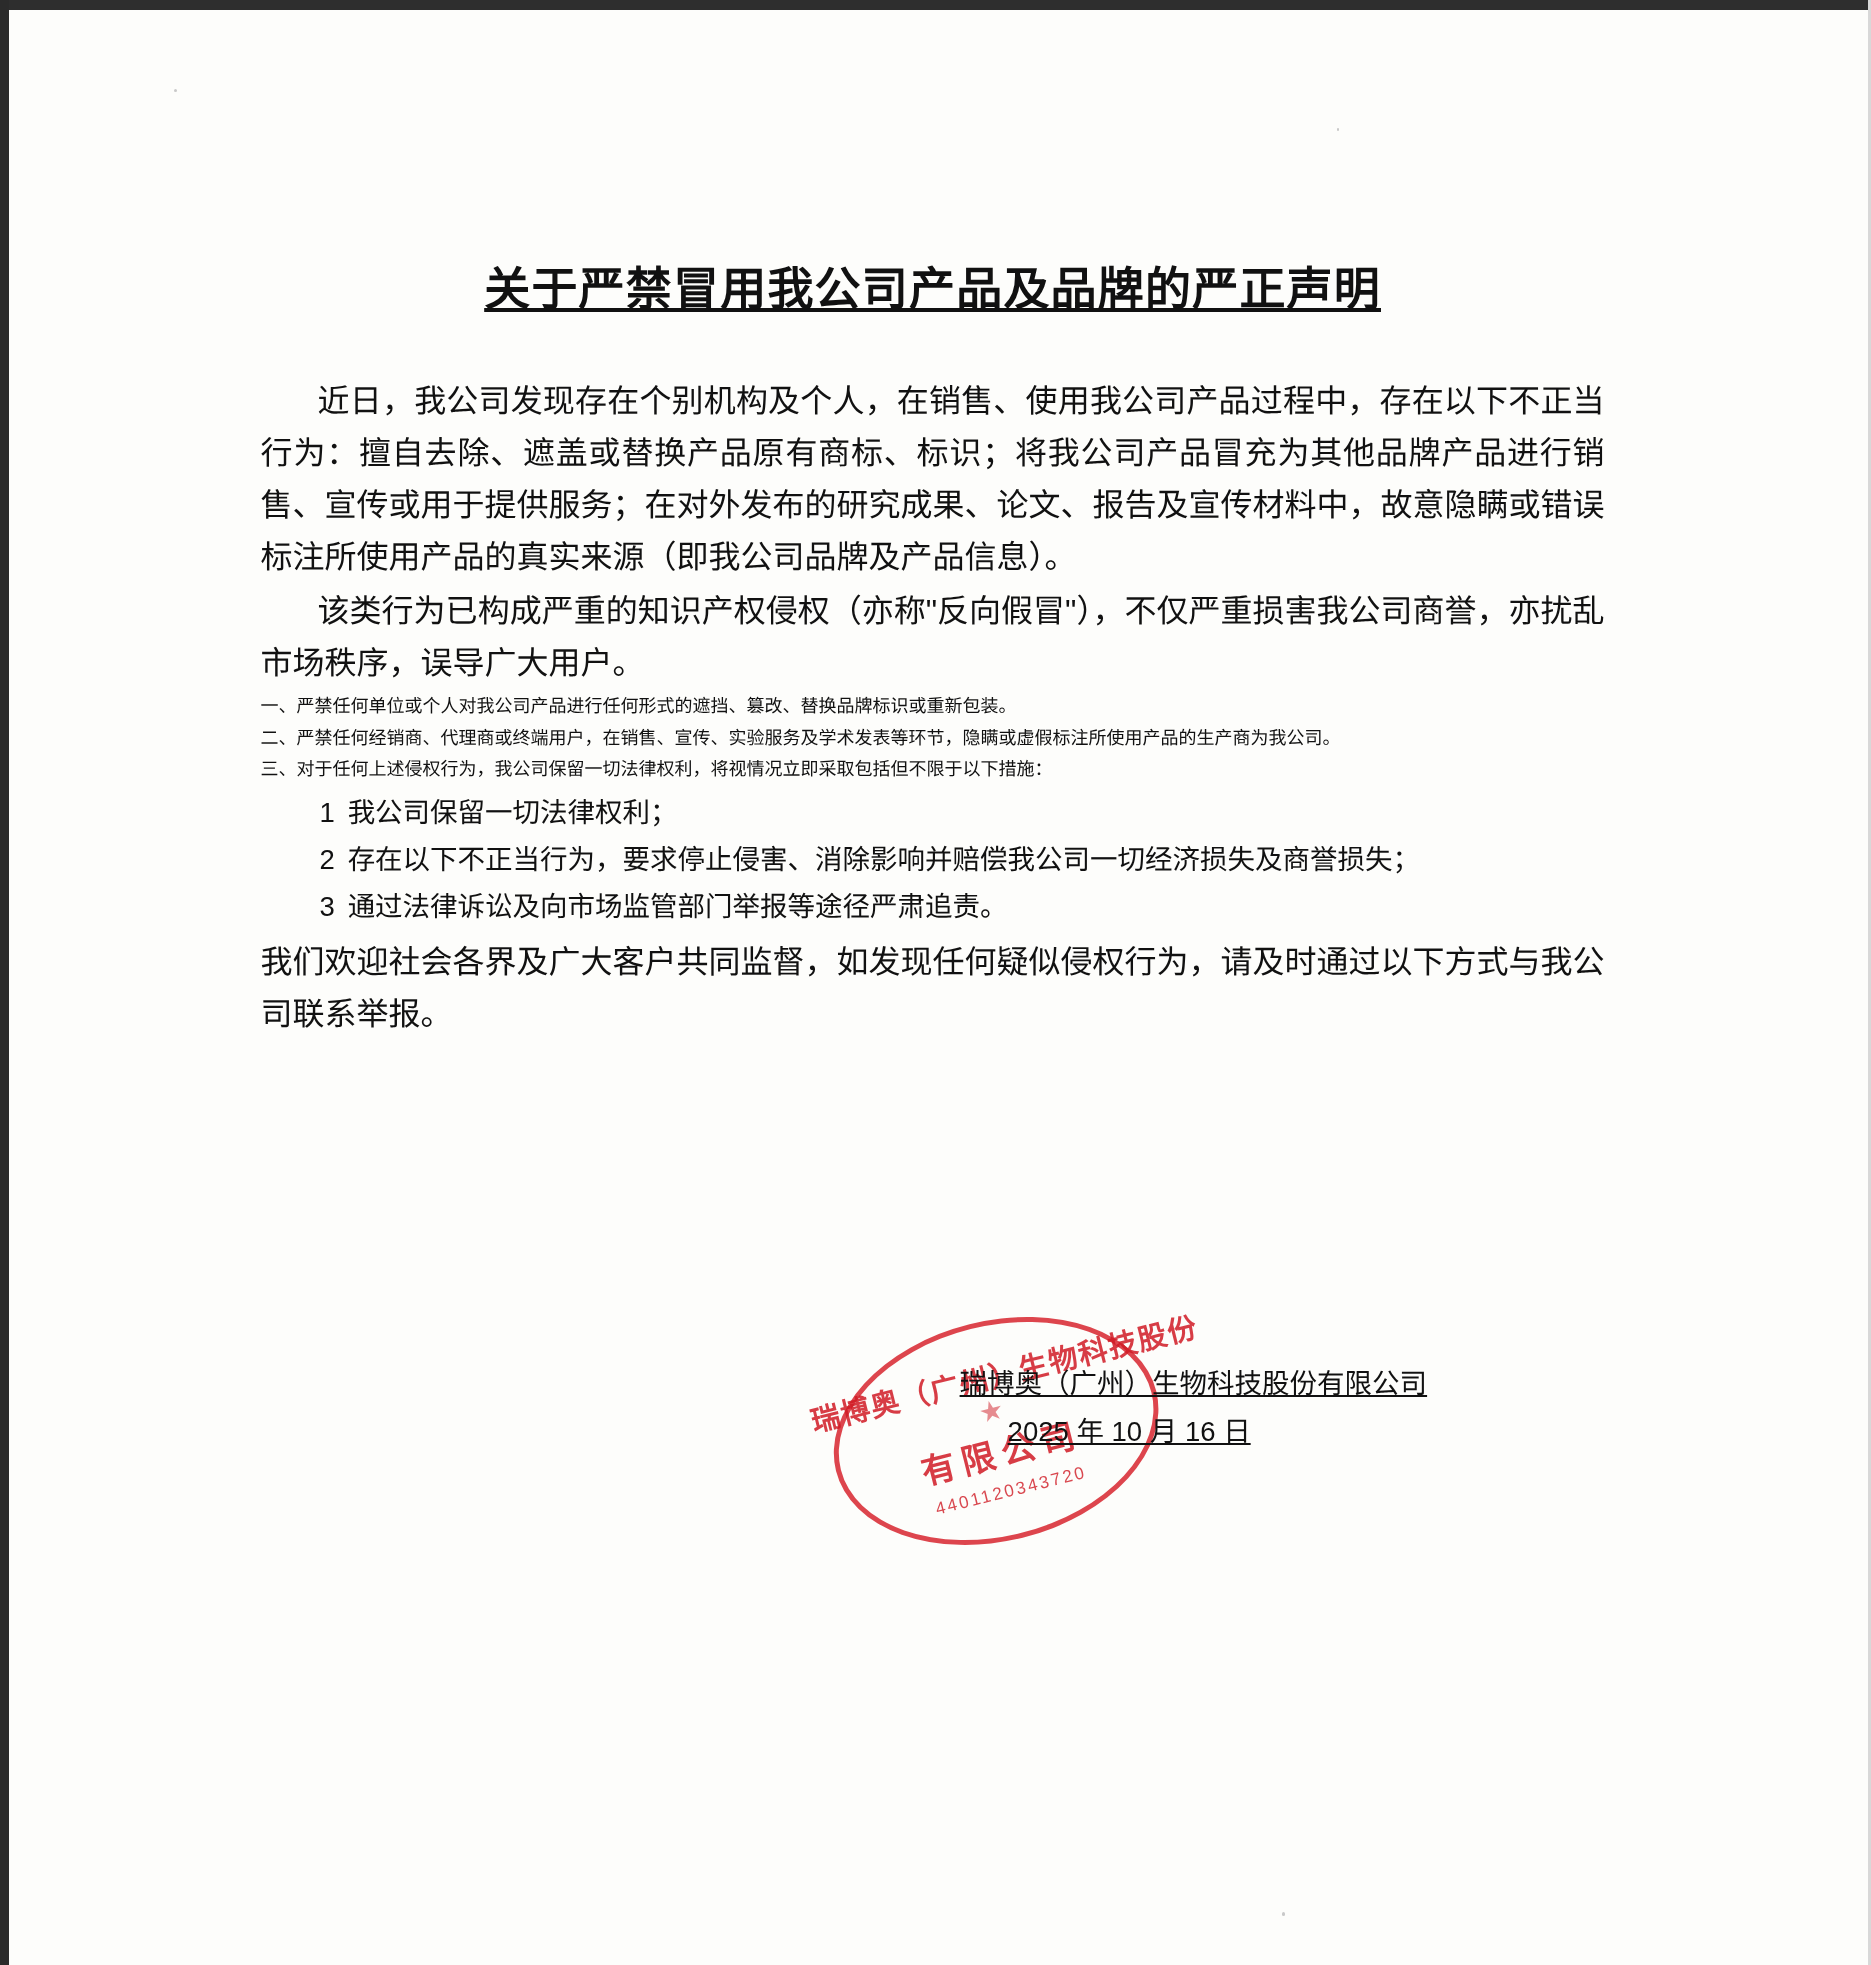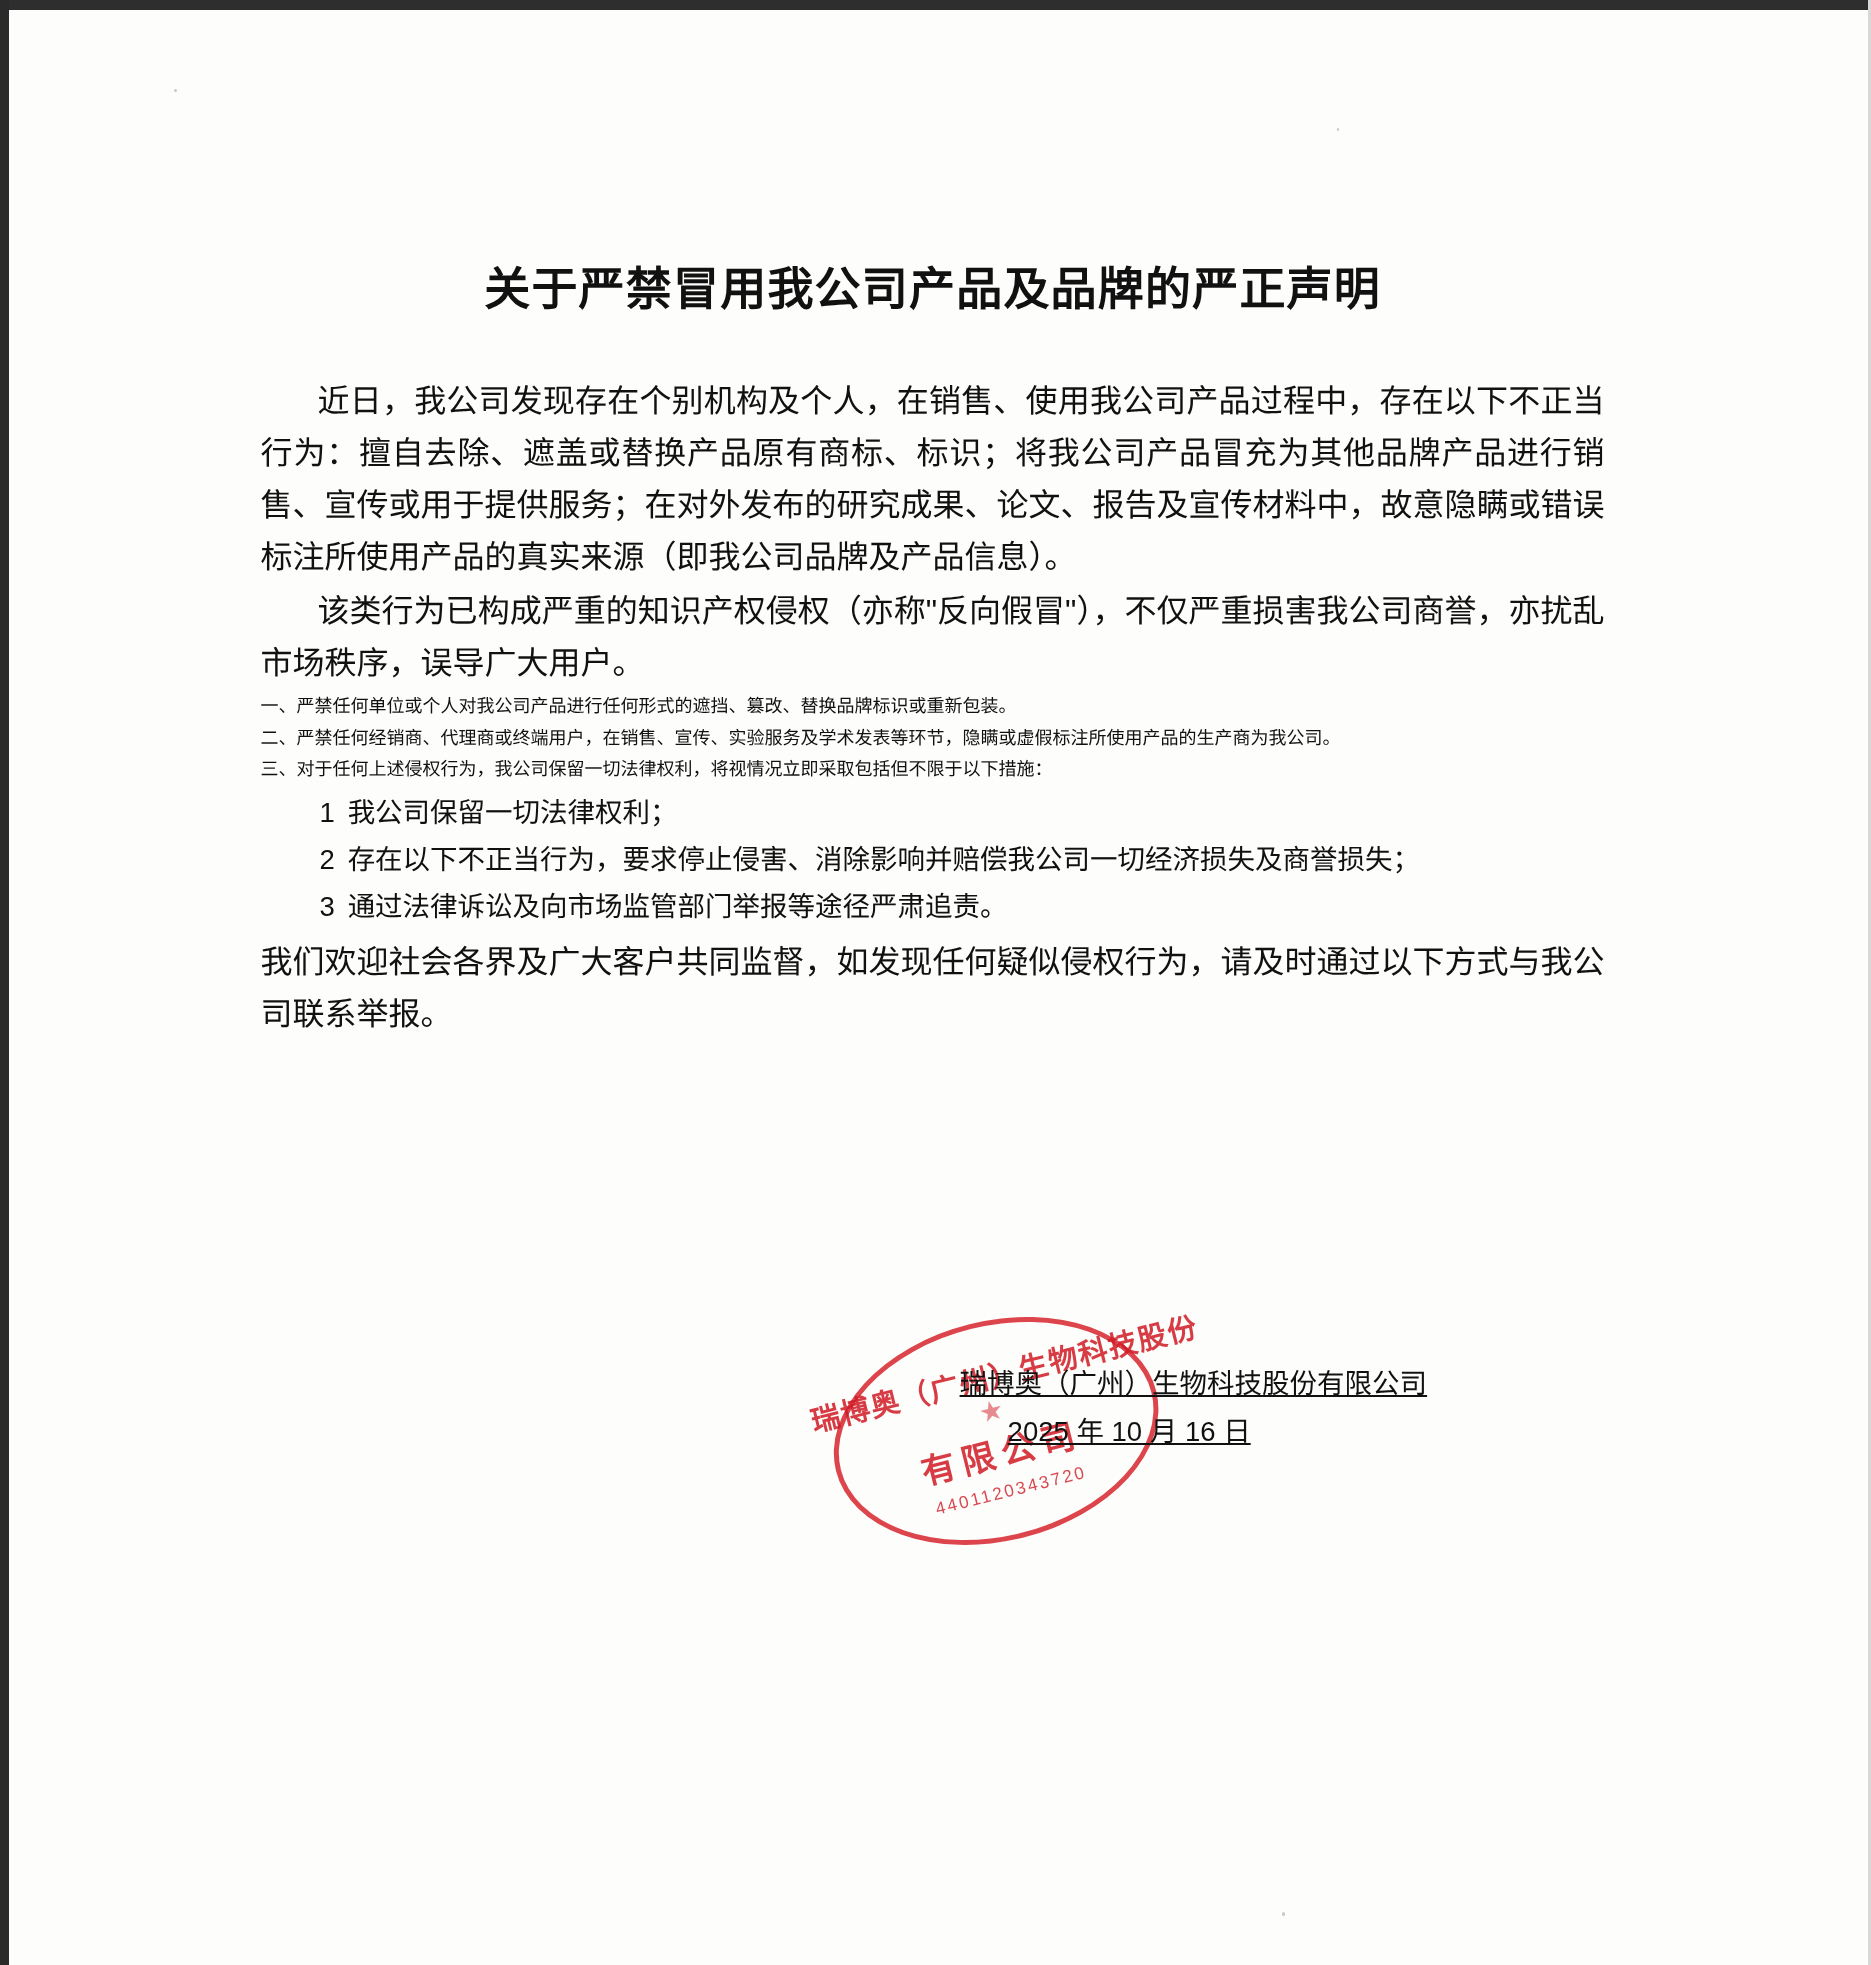--- a/index.html
+++ b/index.html
@@ -61,20 +61,21 @@
   }
 
   .doc-title {
     text-align: center;
     font-size: 46px;
     font-weight: bold;
     letter-spacing: 1.2px;
     color: #111;
     line-height: 1.2;
     margin-bottom: 59px;
+    text-decoration: underline;
   }
 
   .para {
     font-size: 32px;
     line-height: 1.62;
     color: #111;
     text-align: justify;
     text-justify: inter-ideograph;
     margin: 0 0 2.4px 0;
   }

